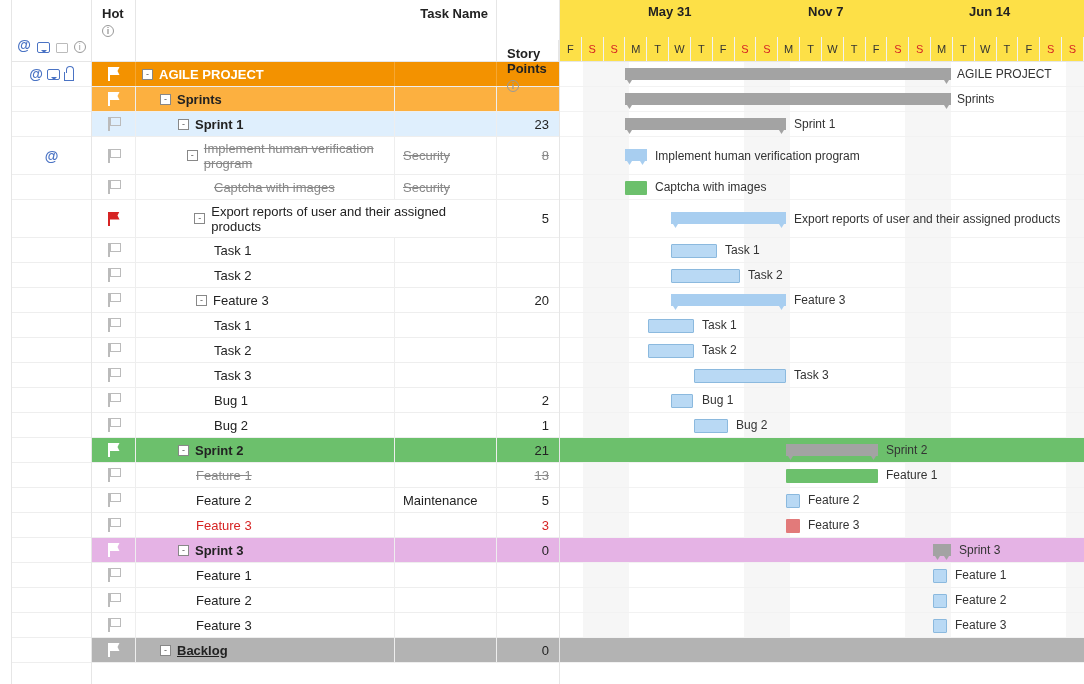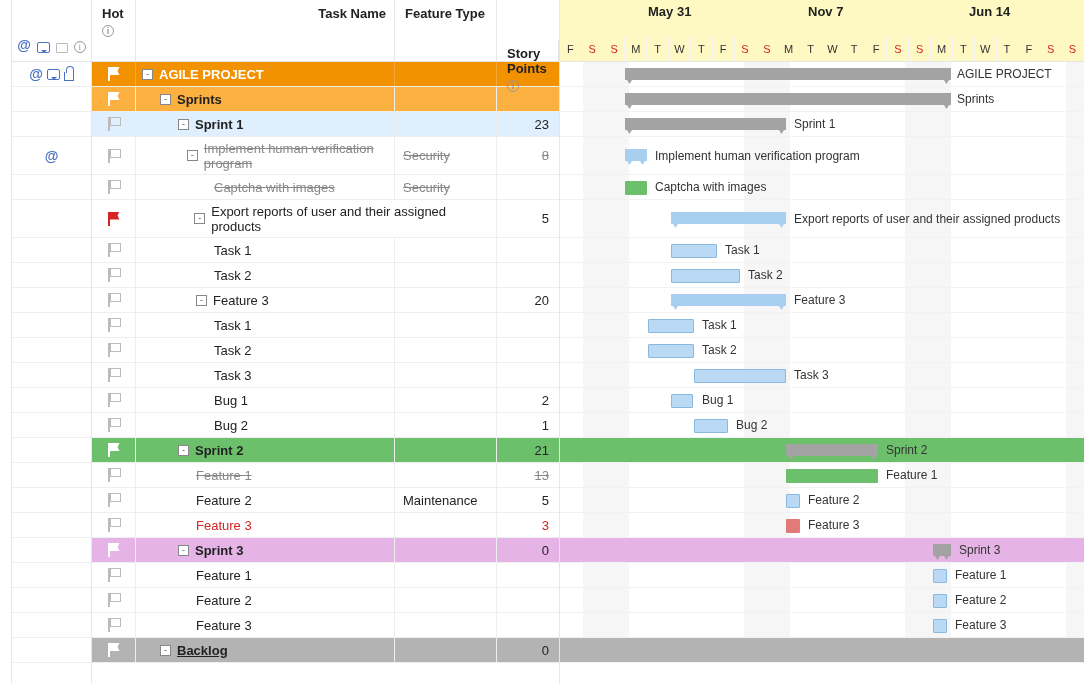--- a/index.html
+++ b/index.html
@@ -46,21 +46,21 @@
 .bg-orange { background:#f39200; color:#fff; }
 .bg-orange .td-name, .bg-orange .td-feat, .bg-orange .td-sp, .bg-orange .td-hot { border-right-color:rgba(255,255,255,.2); }
 .bg-amber { background:#fcb040; }
 .bg-lightblue { background:#dfeffd; }
 .bg-green { background:#6cc06c; }
 .bg-plum { background:#e5b3e5; }
 .bg-grey { background:#b3b3b3; }
 
 
 .gantt { flex:1; position:relative; overflow:hidden; }
-.ghead { height:62px; border-bottom:1px solid #e6e6e6; position:relative; background:#fef9c3; }
+.ghead { height:62px; border-bottom:1px solid #e6e6e6; position:relative; background:#fde047; }
 .month { position:absolute; top:4px; font-weight:bold; text-align:center; }
 .dayrow { position:absolute; bottom:0; left:0; right:0; height:24px; display:flex; }
 .day { width:23px; text-align:center; font-size:11px; color:#333; border-right:1px solid #f2f2f2; line-height:24px; }
 .day.wk { color:#d62424; }
 .gantt-body { position:relative; }
 .grow { height:25px; position:relative; border-bottom:1px solid #f2f2f2; }
 .grow.tall { height:38px; }
 .wkcol { position:absolute; top:0; bottom:0; width:23px; background:#f6f6f6; }
 
 
@@ -135,23 +135,20 @@
   </div>
 
   <div class="table">
     <div class="thead">
       <div class="th th-hot">
           <span>Hot</span>
           <span class="info">i</span>
         </div>
       <div class="th th-name">
           <span>Task Name</span>
-        </div>
-      <div class="th th-feat">
-          <span>Feature Type</span>
         </div>
       <div class="th th-sp">
           <span>Story Points</span>
           <span class="info">i</span>
         </div>
     </div>
     <div id="table-rows">
         <div class="row bg-orange">
           <div class="td-hot">
             <span class="flag white"></span>

